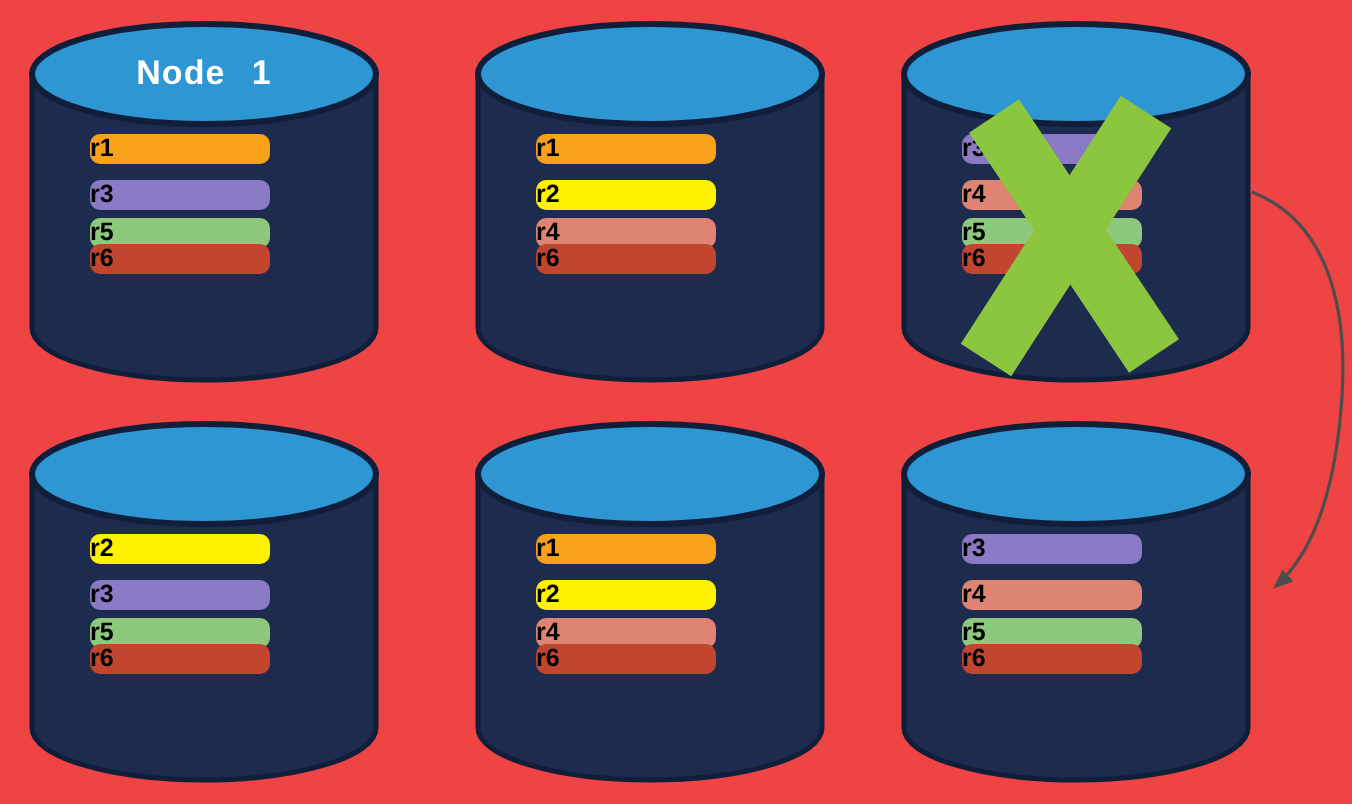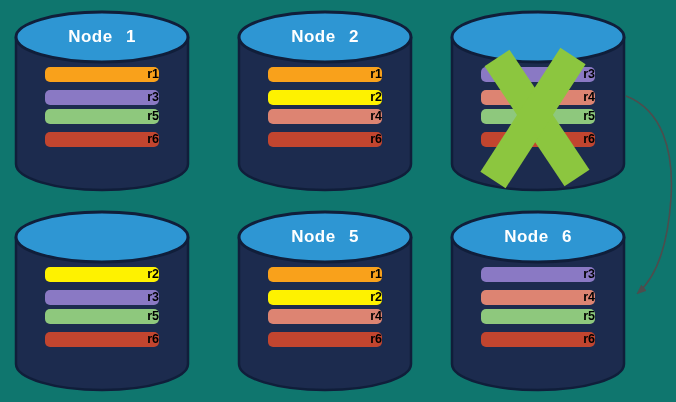--- a/index.html
+++ b/index.html
@@ -1,34 +1,34 @@
 <!DOCTYPE html>
 <html style="--background: #FFFFFF; --body: #1C2B4E; --outline: #101E3A; --top: #2E96D3; --title_text: #FFFFFF; --bar_text: #000000; --x_mark: #8CC63F; --arrow: #4D4D4D;"><head>
 <meta charset="utf-8">
 <style>
   html,body{margin:0;padding:0;background:#ffffff;}
   #canvas{
     position:relative;width:676px;height:402px;overflow:hidden;
-    background:#0f766e;font-family:"Liberation Sans",sans-serif;
+    background:#ef4444;font-family:"Liberation Sans",sans-serif;
   }
   .node{position:absolute;width:178px;height:182px;}
   .cyl{position:absolute;left:0;top:0;width:178px;height:182px;}
   .cyl-body{fill:var(--body,#1C2B4E);stroke:var(--outline,#101E3A);stroke-width:2.5;}
   .cyl-top{fill:var(--top,#2E96D3);stroke:var(--outline,#101E3A);stroke-width:3;}
   .node-title{
     position:absolute;top:17px;left:0;width:100%;height:20px;line-height:20px;
     text-align:center;font-size:17px;font-weight:bold;
     color:var(--title_text,#FFFFFF);word-spacing:8px;letter-spacing:.5px;
   }
   .bar{
-    position:absolute;left:32px;width:114px;height:15px;border-radius:5px;
+    position:absolute;left:32px;width:90px;height:15px;border-radius:5px;
     font-size:12.5px;font-weight:bold;color:var(--bar_text,#000000);
-    text-align:right;line-height:15px;
+    text-align:left;line-height:15px;
   }
-  .bar-1{top:57px}.bar-2{top:80px}.bar-3{top:99px}.bar-4{top:122px}
+  .bar-1{top:57px}.bar-2{top:80px}.bar-3{top:99px}.bar-4{top:112px}
   .xmark{position:absolute;left:0;top:0;width:178px;height:182px;pointer-events:none;}
   .xline{stroke:var(--x_mark,#8CC63F);stroke-width:30;stroke-linecap:butt;}
   .arrow-layer{position:absolute;left:0;top:0;pointer-events:none;}
   .arrow-path{fill:none;stroke:var(--arrow,#4D4D4D);stroke-width:1.6;}
   .arrowhead{fill:var(--arrow,#4D4D4D);}
 </style>
 </head>
 <body>
 
 <div id="canvas">
@@ -43,21 +43,20 @@
     <div class="bar bar-2" style="background: rgb(138, 121, 196);">r3</div>
     <div class="bar bar-3" style="background: rgb(142, 200, 125);">r5</div>
     <div class="bar bar-4" style="background: rgb(194, 69, 47);">r6</div>
   </div>
 
   <div class="node" style="left:236px;top:10px">
     <svg class="cyl" viewBox="0 0 178 182">
       <path class="cyl-body" d="M3,27 V154 C3,168.3 41.5,180 89,180 C136.5,180 175,168.3 175,154 V27"></path>
       <ellipse class="cyl-top" cx="89" cy="27" rx="86" ry="25"></ellipse>
     </svg>
-    <div class="node-title">Node 2</div>
     <div class="bar bar-1" style="background: rgb(249, 161, 27);">r1</div>
     <div class="bar bar-2" style="background: rgb(254, 242, 0);">r2</div>
     <div class="bar bar-3" style="background: rgb(221, 132, 114);">r4</div>
     <div class="bar bar-4" style="background: rgb(194, 69, 47);">r6</div>
   </div>
 
   <div class="node" style="left:449px;top:10px">
     <svg class="cyl" viewBox="0 0 178 182">
       <path class="cyl-body" d="M3,27 V154 C3,168.3 41.5,180 89,180 C136.5,180 175,168.3 175,154 V27"></path>
       <ellipse class="cyl-top" cx="89" cy="27" rx="86" ry="25"></ellipse>
@@ -81,33 +80,31 @@
     <div class="bar bar-2" style="background: rgb(138, 121, 196);">r3</div>
     <div class="bar bar-3" style="background: rgb(142, 200, 125);">r5</div>
     <div class="bar bar-4" style="background: rgb(194, 69, 47);">r6</div>
   </div>
 
   <div class="node" style="left:236px;top:210px">
     <svg class="cyl" viewBox="0 0 178 182">
       <path class="cyl-body" d="M3,27 V154 C3,168.3 41.5,180 89,180 C136.5,180 175,168.3 175,154 V27"></path>
       <ellipse class="cyl-top" cx="89" cy="27" rx="86" ry="25"></ellipse>
     </svg>
-    <div class="node-title">Node 5</div>
     <div class="bar bar-1" style="background: rgb(249, 161, 27);">r1</div>
     <div class="bar bar-2" style="background: rgb(254, 242, 0);">r2</div>
     <div class="bar bar-3" style="background: rgb(221, 132, 114);">r4</div>
     <div class="bar bar-4" style="background: rgb(194, 69, 47);">r6</div>
   </div>
 
   <div class="node" style="left:449px;top:210px">
     <svg class="cyl" viewBox="0 0 178 182">
       <path class="cyl-body" d="M3,27 V154 C3,168.3 41.5,180 89,180 C136.5,180 175,168.3 175,154 V27"></path>
       <ellipse class="cyl-top" cx="89" cy="27" rx="86" ry="25"></ellipse>
     </svg>
-    <div class="node-title">Node 6</div>
     <div class="bar bar-1" style="background: rgb(138, 121, 196);">r3</div>
     <div class="bar bar-2" style="background: rgb(221, 132, 114);">r4</div>
     <div class="bar bar-3" style="background: rgb(142, 200, 125);">r5</div>
     <div class="bar bar-4" style="background: rgb(194, 69, 47);">r6</div>
   </div>
 
   <svg class="arrow-layer" width="676" height="402" viewBox="0 0 676 402">
     <defs>
       <marker id="ah" markerWidth="10" markerHeight="8" refX="8" refY="4" orient="auto" markerUnits="userSpaceOnUse">
         <polygon class="arrowhead" points="0,0 10,4 0,8"></polygon>

